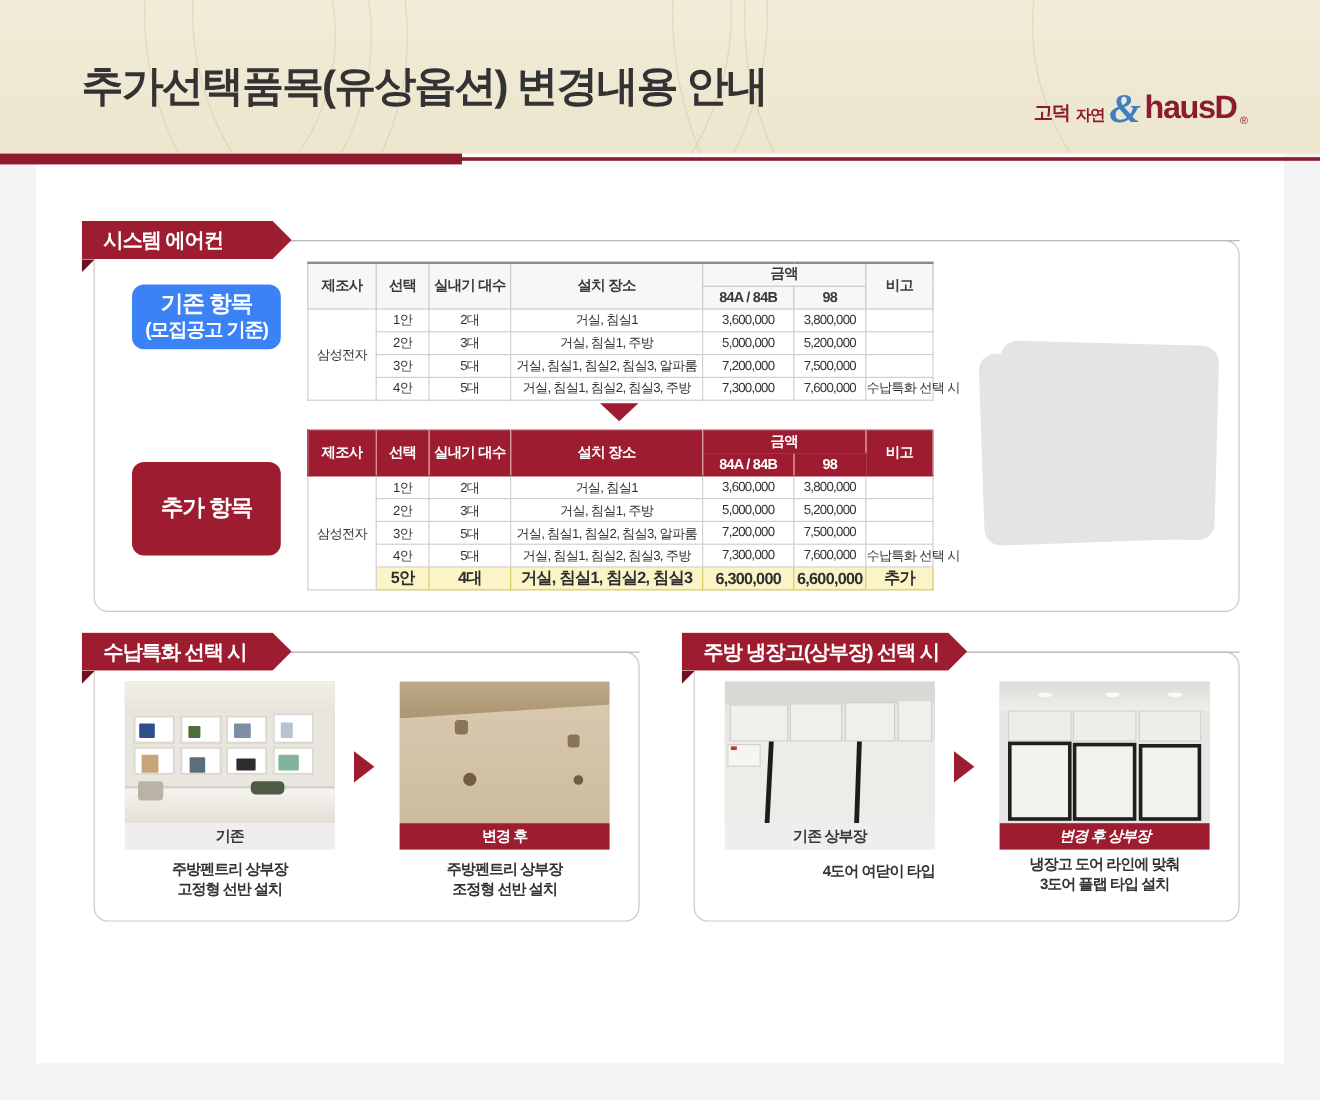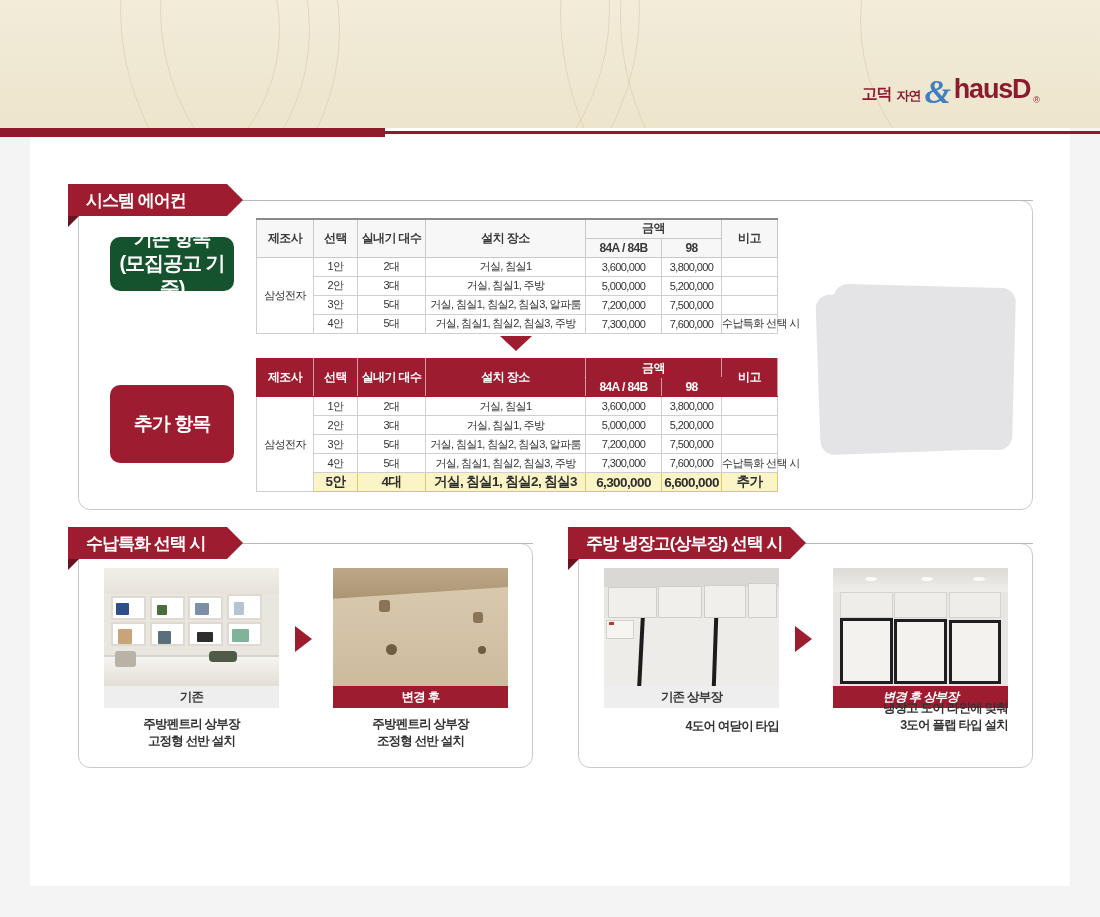--- a/index.html
+++ b/index.html
@@ -82,24 +82,24 @@
     position: absolute; border: 1px solid #c9c9c9; border-radius: 12px;
     background: #fff;
   }
 
   
   .badge {
     position: absolute; border-radius: 10px; display: flex; flex-direction: column;
     align-items: center; justify-content: center; color: #fff;
     font-weight: bold; letter-spacing: -1px; text-align: center; line-height: 1.25;
   }
-  .badge-gray { background: #14532d; }
+  .badge-gray { background: #3b82f6; }
   .badge-red  { background: #9e1c30; }
   .badge .l1 { font-size: 19px; }
-  .badge .l2 { font-size: 20px; }
+  .badge .l2 { font-size: 16px; }
 
   
   table.opt {
     position: absolute; border-collapse: collapse; table-layout: fixed;
     font-size: 11px; color: #333;
   }
   table.opt th, table.opt td {
     border: 1px solid #cfcfcf; text-align: center; padding: 0;
     height: 19px; letter-spacing: -.6px; white-space: nowrap;
   }
@@ -203,20 +203,21 @@
 <div class="header">
   <div class="swirl s1"></div>
   <div class="swirl s2"></div>
   <div class="swirl s3"></div>
   <div class="swirl s4"></div>
   <div class="swirl s5"></div>
   <div class="swirl s6"></div>
   <div class="swirl s7"></div>
   <div class="swirl s8"></div>
 
+  <div class="header-title">추가선택품목(유상옵션) 변경내용 안내</div>
 
   <div class="logo">
     <span class="logo-ko1">고덕</span>
     <span class="logo-ko2">자연</span>
     <span class="logo-amp">&amp;</span>
     <span class="logo-haus">hausD</span>
     <span class="logo-reg">®</span>
   </div>
 </div>
 <div class="redbar-thick"></div>
@@ -474,15 +475,15 @@
       <div class="upperseg" style="left:35%; top:20%; width:30%; height:22%;"></div>
       <div class="upperseg" style="left:66%; top:20%; width:30%; height:22%;"></div>
       <div class="flap" style="left:4%;  top:42%; width:30%; height:56%;"></div>
       <div class="flap" style="left:35%; top:43%; width:30%; height:55%;"></div>
       <div class="flap" style="left:66%; top:44%; width:30%; height:54%;"></div>
     </div>
   </div>
   <div class="cap cap-after" style="left:0; top:118px; width:175px;font-style:italic;">
     <span>변경 후 상부장</span>
   </div>
-  <div class="photo-desc" style="left:0; top:132px; width:175px; white-space:pre-line;text-align:right;">냉장고 도어 라인에 맞춰
+  <div class="photo-desc" style="left:0; top:144px; width:175px; white-space:pre-line;">냉장고 도어 라인에 맞춰
 3도어 플랩 타입 설치</div>
 </div>
 
 </body></html>

